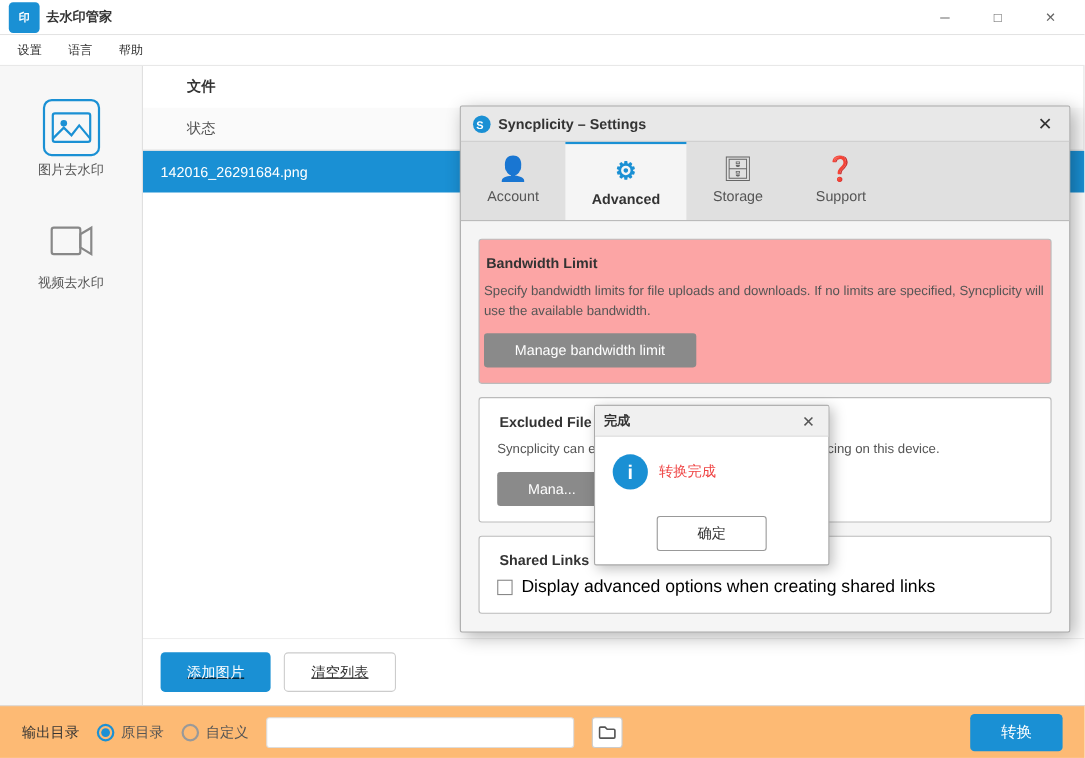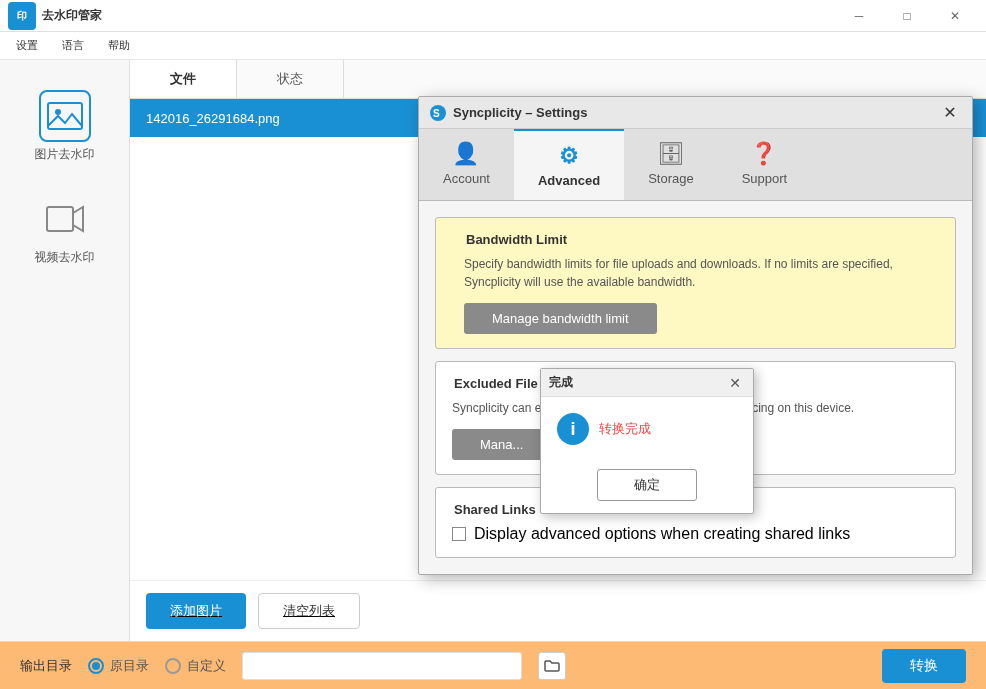--- a/index.html
+++ b/index.html
@@ -28,21 +28,21 @@
     .sidebar-item { width: 100%; display: flex; flex-direction: column; align-items: center; padding: 10px 0; cursor: pointer; }
     .sidebar-item.active .sidebar-icon-wrap { border: 2px solid #1a90d4; border-radius: 8px; }
     .sidebar-icon-wrap { width: 52px; height: 52px; display: flex; align-items: center; justify-content: center; border: 2px solid transparent; border-radius: 8px; }
     .sidebar-icon { width: 40px; height: 40px; }
     .sidebar-label { font-size: 12px; color: #555; margin-top: 4px; }
 
     
     .file-area { flex: 1; display: flex; flex-direction: column; }
 
     
-    .file-tabs { display: flex; border-bottom: 1px solid #ddd; background: #fafafa; }
+    .file-tabs { display: flex; border-bottom: 1px solid #ddd; background: #fafafa; flex-direction: column; }
     .file-tab { padding: 10px 40px; font-size: 13px; color: #555; cursor: pointer; border-right: 1px solid #ddd; }
     .file-tab.active { background: #fff; color: #333; font-weight: bold; }
 
     
     .file-list { flex: 1; overflow-y: auto; }
     .file-row { display: flex; align-items: center; padding: 10px 16px; gap: 12px; cursor: pointer; }
     .file-row.selected { background: #1a90d4; }
     .file-row.selected .file-name, .file-row.selected .file-status { color: #fff; }
     .file-name { font-size: 13px; color: #333; flex: 1; }
     .file-status { font-size: 13px; color: #333; }
@@ -75,21 +75,21 @@
     .settings-tabs { display: flex; background: #e0e0e0; border-bottom: 1px solid #bbb; }
     .settings-tab { padding: 12px 24px; font-size: 13px; color: #555; cursor: pointer; display: flex; flex-direction: column; align-items: center; gap: 4px; min-width: 80px; }
     .settings-tab.active { background: #f5f5f5; color: #333; font-weight: bold; border-top: 2px solid #1a90d4; }
     .settings-tab-icon { font-size: 22px; color: #666; }
     .settings-tab.active .settings-tab-icon { color: #1a90d4; }
 
     
     .settings-content { padding: 16px; }
 
     
-    .settings-section { border: 1px solid #bbb; border-radius: 3px; margin-bottom: 12px; background: #fef9c3; padding: 14px 28px; }
+    .settings-section { border: 1px solid #bbb; border-radius: 3px; margin-bottom: 12px; background: #fca5a5; padding: 14px 4px; }
     .settings-section-title { font-size: 13px; font-weight: bold; color: #333; margin-bottom: 8px; padding-left: 2px; }
     .settings-section-desc { font-size: 12px; color: #555; line-height: 1.5; margin-bottom: 12px; }
     .btn-manage { padding: 8px 28px; background: #8a8a8a; color: #fff; border: none; border-radius: 3px; font-size: 13px; cursor: pointer; }
 
     
     .section-partial { border: 1px solid #bbb; border-radius: 3px; margin-bottom: 12px; background: #fff; padding: 14px 16px; }
 
     
     .shared-section { border: 1px solid #bbb; border-radius: 3px; background: #fff; padding: 14px 16px; }
     .checkbox-row { display: flex; align-items: center; gap: 8px; }

